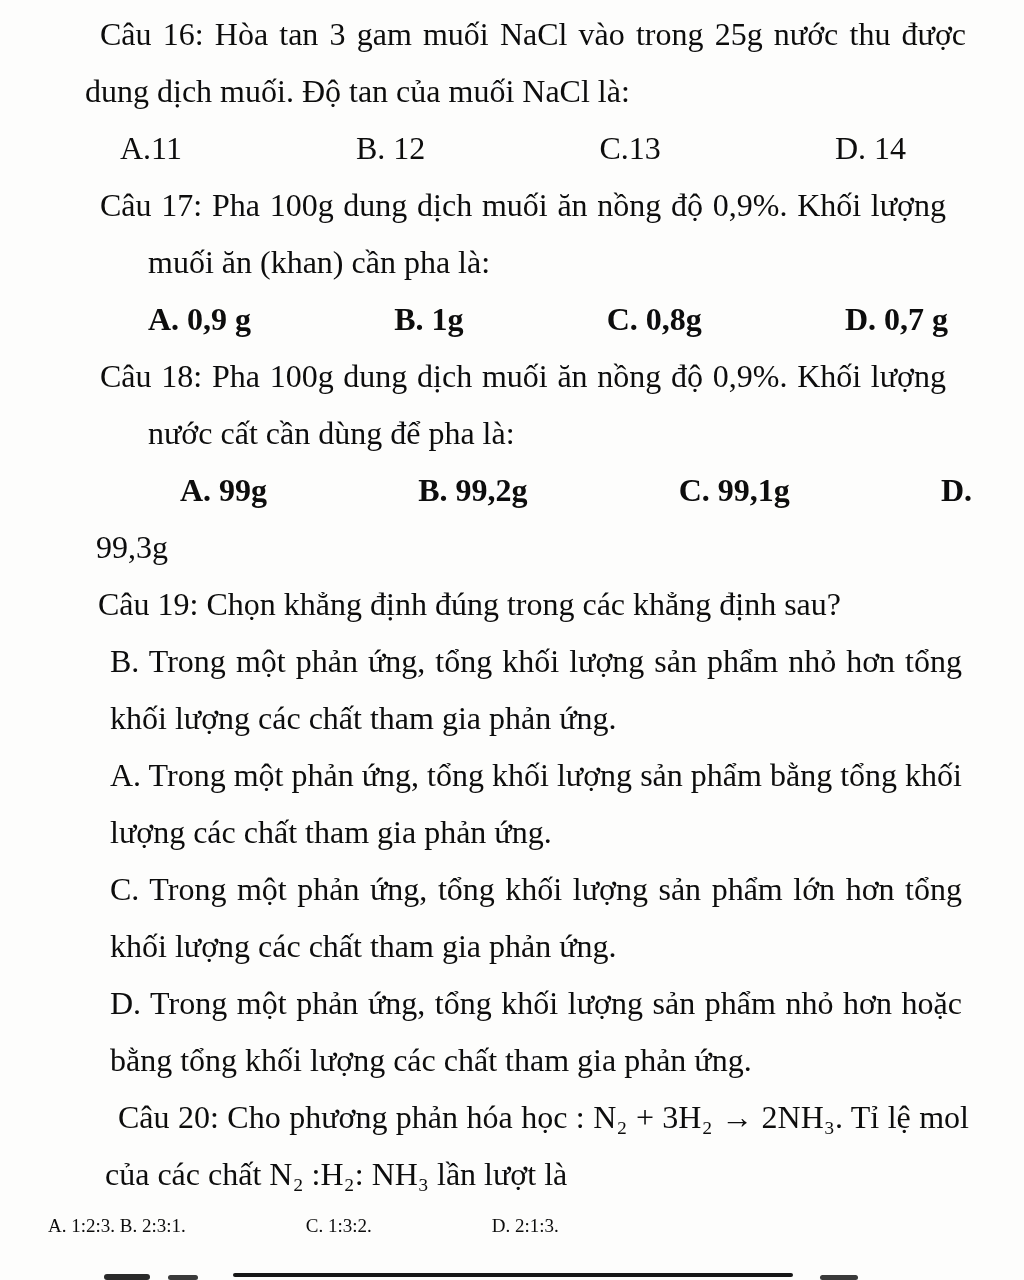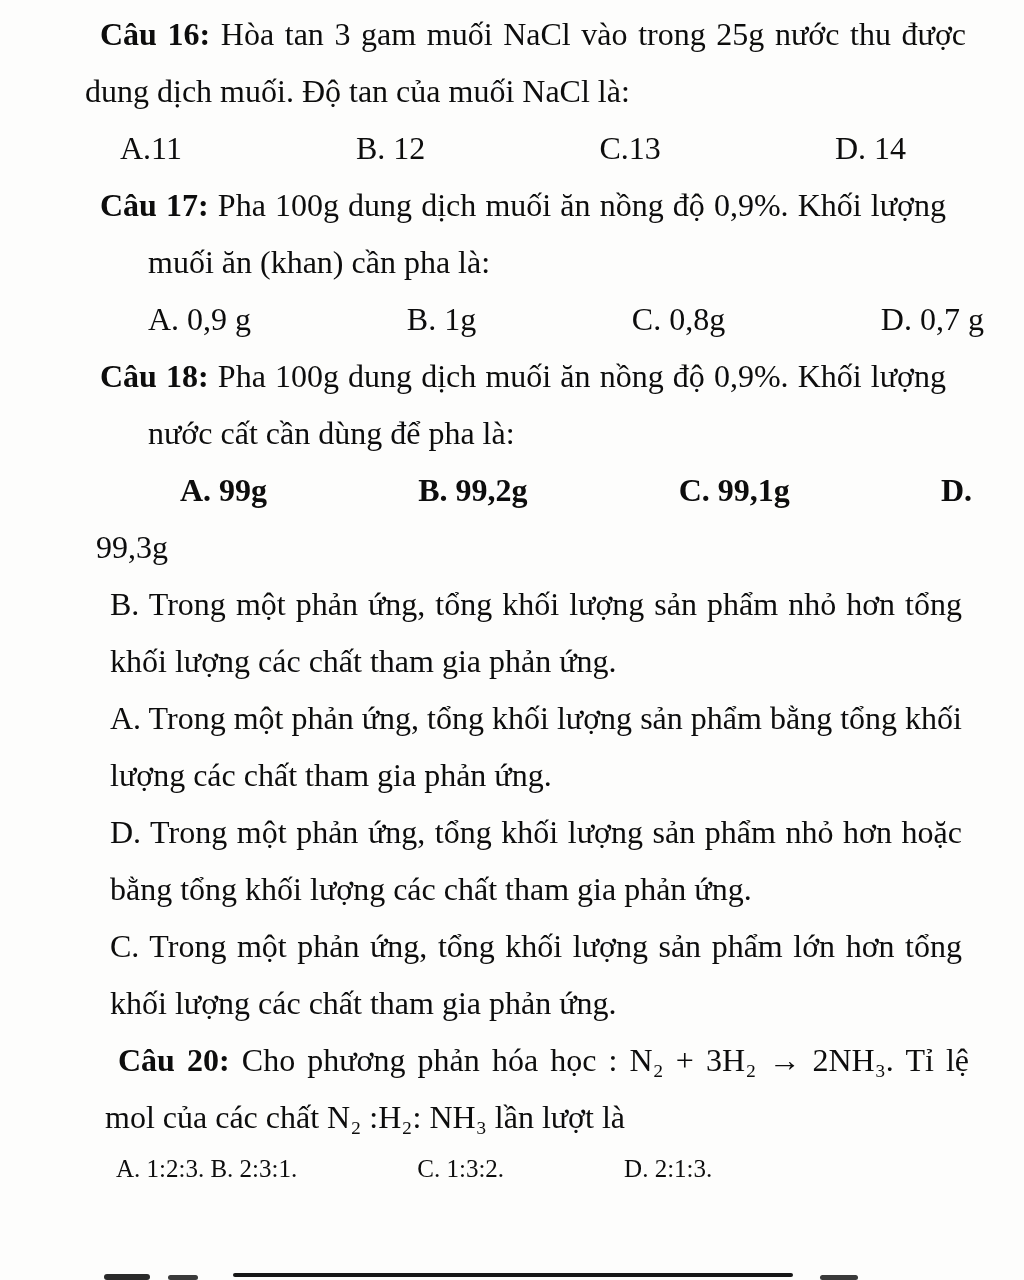--- a/index.html
+++ b/index.html
@@ -11,44 +11,44 @@
     background: #fdfdfc;
     color: #0d0d0d;
     font-family: "Liberation Serif", "DejaVu Serif", serif;
     font-size: 32px;
     line-height: 57px;
     overflow: hidden;
     position: relative;
     padding-top: 6px;
   }
   .q       { text-align: justify; }
-  .q b     { font-weight: bold; }
+  .q b     { font-weight: normal; }
 
   
   .q16p    { padding: 0 58px 0 85px;  text-indent: 15px; }
   
   .q1718p  { padding: 0 78px 0 148px; text-indent: -48px; }
   
   .q19h    { padding: 0 58px 0 85px;  text-indent: 13px; }
   
   .q19opt  { text-align: justify; padding: 0 62px 0 110px; }
   
   .q20p    { padding: 0 55px 0 105px; text-indent: 13px; }
 
   .opts { display: flex; justify-content: space-between; white-space: nowrap; }
   .r16  { margin: 0 118px 0 120px; }
-  .r17  { margin: 0 40px 0 148px; }
+  .r17  { margin: 0 76px 0 148px; font-weight: bold; }
   .r18  { margin: 0 52px  0 180px; font-weight: bold; }
   .overflow-line { padding-left: 96px; }
 
   .small-opts {
-    font-size: 25px;
+    font-size: 19px;
     line-height: 46px;
     display: flex;
-    padding-left: 116px;
+    padding-left: 48px;
     column-gap: 120px;
     white-space: nowrap;
   }
 
   
   .artifact-row  { position: absolute; left: 0; right: 0; bottom: 0; height: 16px; overflow: hidden; }
   .artifact-line { position: absolute; left: 233px; top: 9px; width: 560px; height: 4px; background: #161616; border-radius: 2px; }
   .artifact-mark1 { position: absolute; left: 104px; top: 10px; width: 46px; height: 6px; background: #2a2a2a; border-radius: 3px; }
   .artifact-mark2 { position: absolute; left: 168px; top: 11px; width: 30px; height: 5px; background: #3a3a3a; border-radius: 3px; }
   .artifact-mark3 { position: absolute; left: 820px; top: 11px; width: 38px; height: 5px; background: #3a3a3a; border-radius: 3px; }
@@ -76,24 +76,25 @@
 
   <p class="q q1718p"><b>Câu 18:</b> <span>Pha 100g dung dịch muối ăn nồng độ 0,9%. Khối lượng nước cất cần dùng để pha là:</span></p>
   <div class="opts r18">
     <span>A. 99g</span>
     <span>B. 99,2g</span>
     <span>C. 99,1g</span>
     <span>D.</span>
   </div>
   <div class="overflow-line">99,3g</div>
 
+  <p class="q q19h"><b>Câu 19:</b> <span>Chọn khẳng định đúng trong các khẳng định sau?</span></p>
   <p class="q19opt">B. Trong một phản ứng, tổng khối lượng sản phẩm nhỏ hơn tổng khối lượng các chất tham gia phản ứng.</p>
   <p class="q19opt">A. Trong một phản ứng, tổng khối lượng sản phẩm bằng tổng khối lượng các chất tham gia phản ứng.</p>
+  <p class="q19opt">C. Trong một phản ứng, tổng khối lượng sản phẩm lớn hơn tổng khối lượng các chất tham gia phản ứng.</p>
   <p class="q19opt">D. Trong một phản ứng, tổng khối lượng sản phẩm nhỏ hơn hoặc bằng tổng khối lượng các chất tham gia phản ứng.</p>
-  <p class="q19opt">C. Trong một phản ứng, tổng khối lượng sản phẩm lớn hơn tổng khối lượng các chất tham gia phản ứng.</p>
 
   <p class="q q20p"><b>Câu 20:</b> <span>Cho phương phản hóa học : N₂ + 3H₂ → 2NH₃. Tỉ lệ mol của các chất N₂ :H₂: NH₃ lần lượt là</span></p>
   <div class="small-opts">
     <span>A. 1:2:3. B. 2:3:1.</span>
     <span>C. 1:3:2.</span>
     <span>D. 2:1:3.</span>
   </div>
 
   <div class="artifact-row">
     <div class="artifact-mark1"></div>

